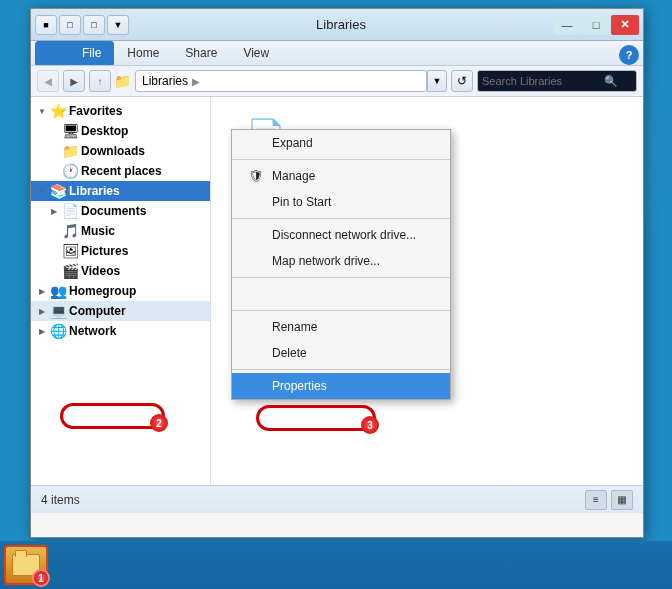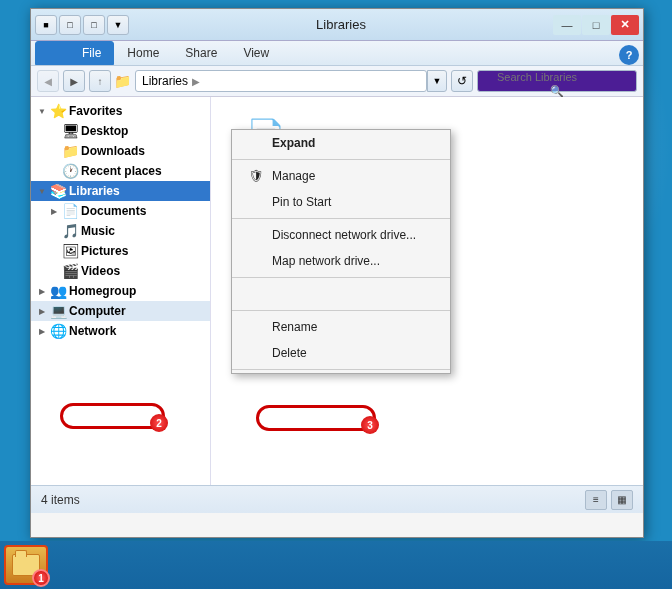--- a/index.html
+++ b/index.html
@@ -242,25 +242,24 @@
       justify-content: center;
       cursor: pointer;
       font-size: 12px;
     }
     .search-box {
       display: flex;
       align-items: center;
       height: 22px;
       border: 1px solid #aabbcc;
       border-radius: 3px;
-      background: #4c1d95;
+      background: #0f172a;
       padding: 0 4px;
       gap: 2px;
       width: 160px;
-      flex-direction: column;
     }
     .search-input {
       border: none;
       outline: none;
       font-size: 11px;
       color: #888;
       background: transparent;
       width: 120px;
     }
     .search-icon-btn {
@@ -400,21 +399,21 @@
       display: flex;
       align-items: center;
       gap: 8px;
       color: #222;
     }
     .ctx-item.highlighted {
       background: #3a8ce0;
       color: white;
     }
     .ctx-item.bold-item {
-      font-weight: bold;
+      font-weight: normal;
     }
     .ctx-separator {
       height: 1px;
       background: #ccc;
       margin: 3px 0;
     }
     .ctx-icon {
       width: 16px;
       height: 16px;
       display: flex;
@@ -622,20 +621,24 @@
     <div class="ctx-separator"></div>
     <div class="ctx-item">
       <span class="ctx-icon"></span>
       <span>Rename</span>
     </div>
     <div class="ctx-item">
       <span class="ctx-icon"></span>
       <span>Delete</span>
     </div>
     <div class="ctx-separator"></div>
+    <div class="ctx-item highlighted">
+      <span class="ctx-icon"></span>
+      <span>Properties</span>
+    </div>
   </div>
 
   <div class="circle-annotation" style="top:396px;left:225px;width:120px;height:26px;border-radius:14px;">
     <div class="num">3</div>
   </div>
 
 </div>
 
 <div class="circle-annotation" style="top:403px;left:60px;width:105px;height:26px;border-radius:14px;">
   <div class="num">2</div>

